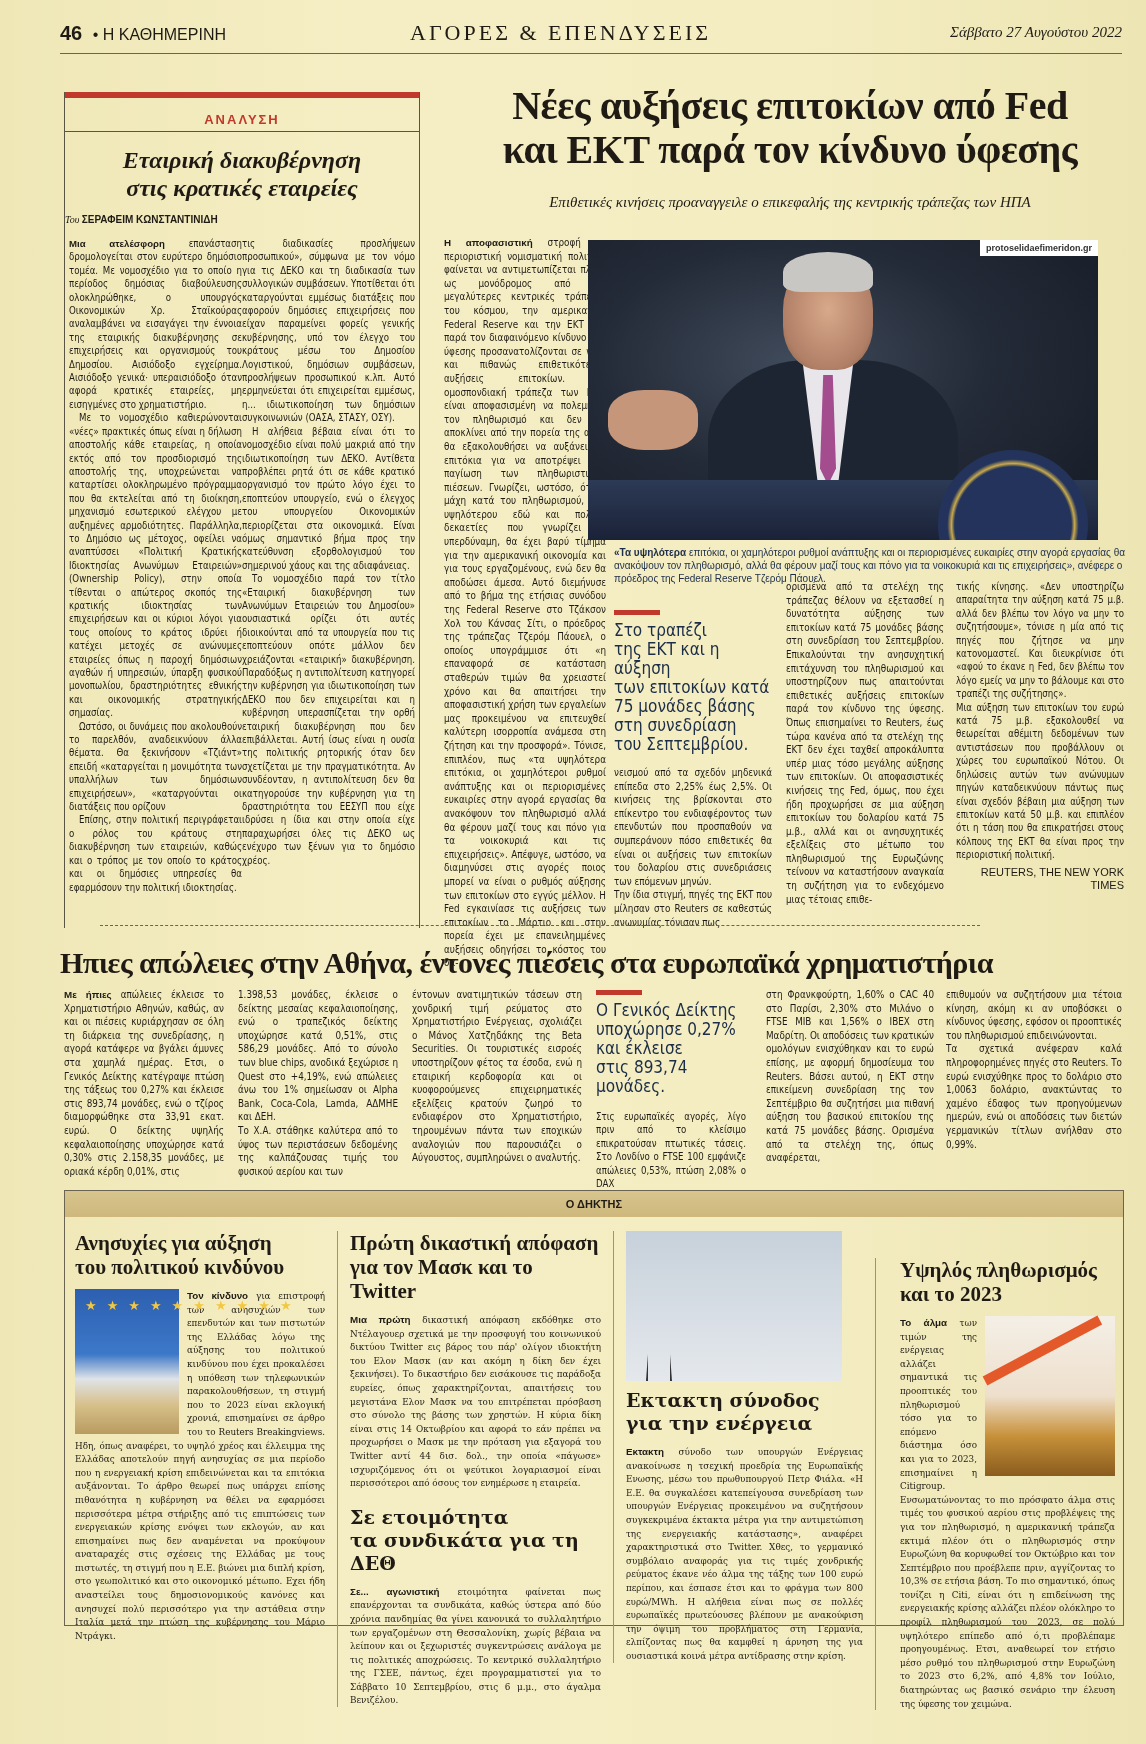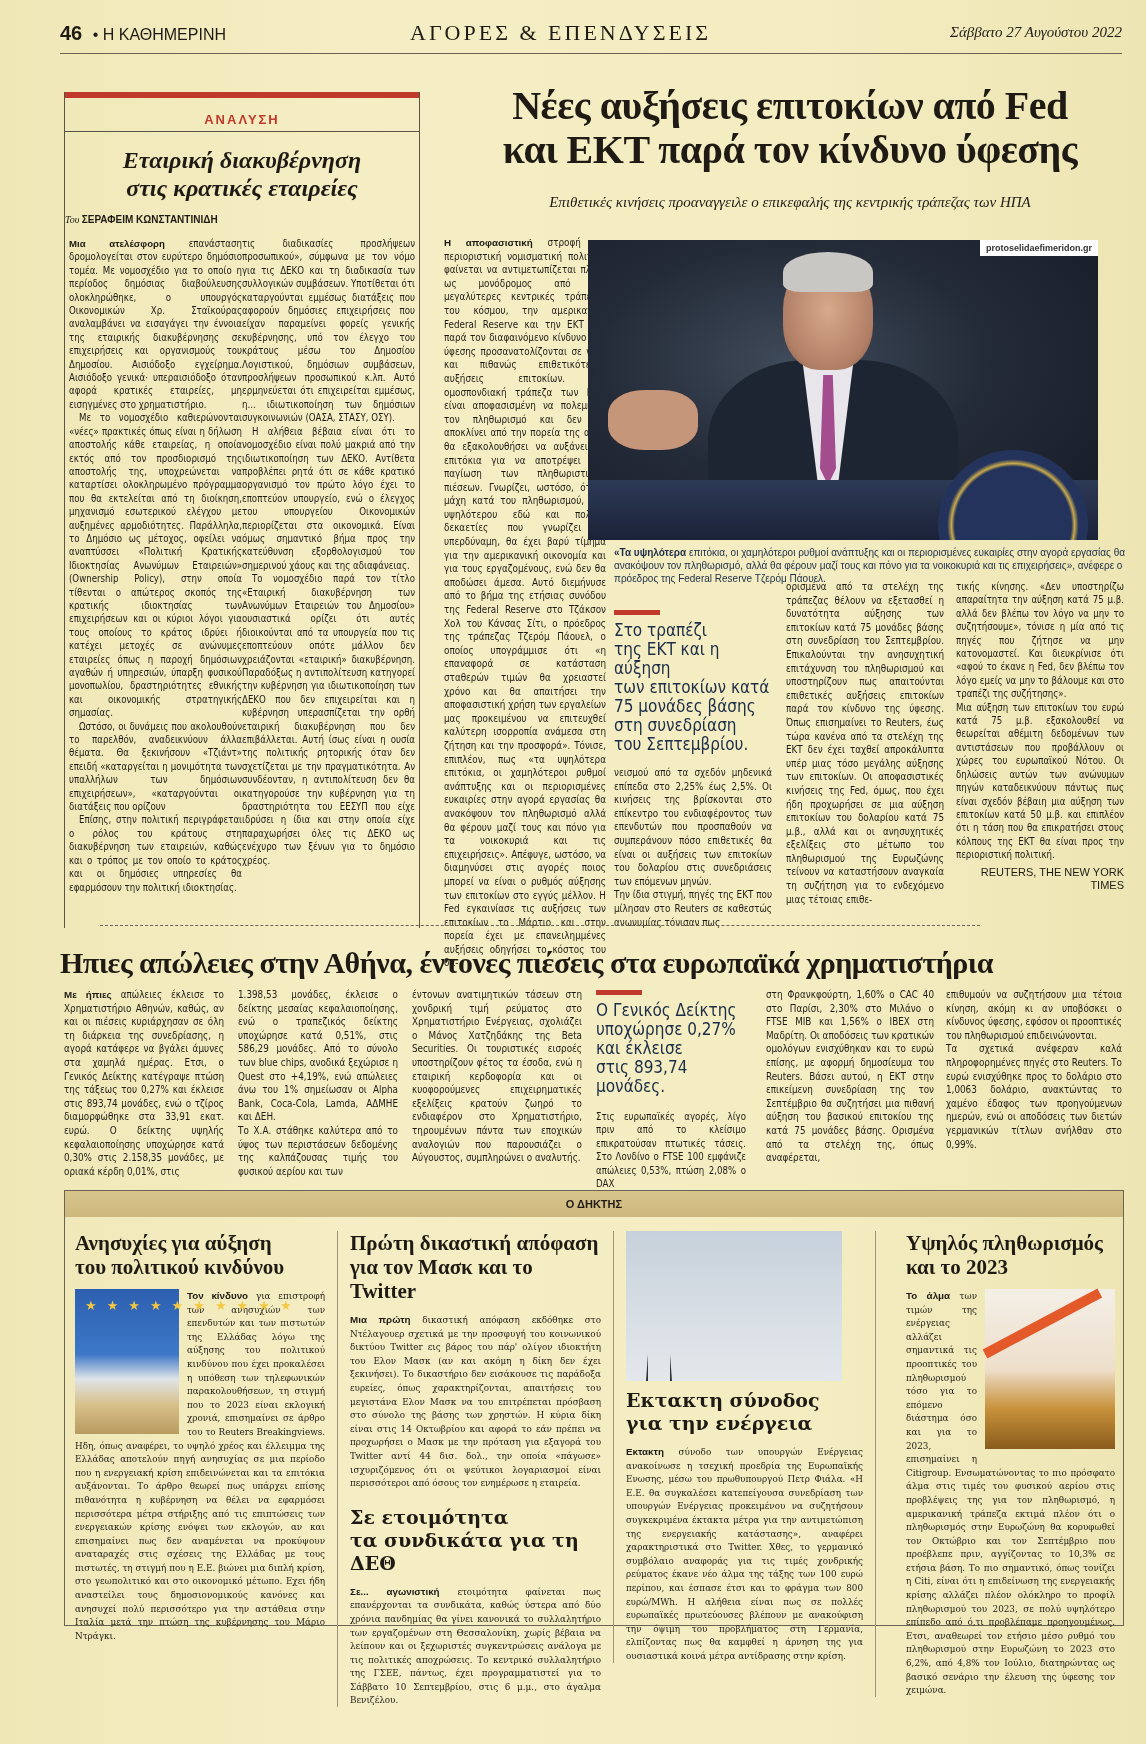--- a/index.html
+++ b/index.html
@@ -213,21 +213,21 @@
 
     <article class="ind-col" style="left:548px; width:250px; top:40px; padding-left:12px;">
       <div class="pylon-img" style="width:216px;"></div>
       <h3 class="ind-title-serif" style="margin-top:8px;" data-bind="indicator.items.2.title">Εκτακτη σύνοδος
 για την ενέργεια</h3>
       <div class="ind-text">
         <b class="lead" data-bind="indicator.items.2.lead">Εκτακτη</b><span data-bind="indicator.items.2.text"> σύνοδο των υπουργών Ενέργειας ανακοίνωσε η τσεχική προεδρία της Ευρωπαϊκής Ενωσης, μέσω του πρωθυπουργού Πετρ Φιάλα. «Η Ε.Ε. θα συγκαλέσει κατεπείγουσα συνεδρίαση των υπουργών Ενέργειας προκειμένου να συζητήσουν συγκεκριμένα έκτακτα μέτρα για την αντιμετώπιση της ενεργειακής κατάστασης», αναφέρει χαρακτηριστικά στο Twitter. Χθες, το γερμανικό συμβόλαιο αναφοράς για τις τιμές χονδρικής ρεύματος έκανε νέο άλμα της τάξης των 100 ευρώ περίπου, και έσπασε έτσι και το φράγμα των 800 ευρώ/MWh. Η αλήθεια είναι πως σε πολλές ευρωπαϊκές πρωτεύουσες βλέπουν με ανακούφιση την όψιμη του προβλήματος στη Γερμανία, ελπίζοντας πως θα καμφθεί η άρνηση της για ουσιαστικά κοινά μέτρα αντίδρασης στην κρίση.</span>
       </div>
     </article>
 
-    <article class="ind-col" style="left:810px; width:240px; padding-left:30px;">
+    <article class="ind-col" style="left:810px; width:240px; padding-left:24px;margin-top:27px;">
       <h3 class="ind-title" data-bind="indicator.items.3.title">Υψηλός πληθωρισμός
 και το 2023</h3>
       <div class="ind-text">
         <div class="coins-img">
           <div class="arrow"></div>
         </div>
         <b class="lead" data-bind="indicator.items.3.lead">Το άλμα</b><span data-bind="indicator.items.3.text"> των τιμών της ενέργειας αλλάζει σημαντικά τις προοπτικές του πληθωρισμού τόσο για το επόμενο διάστημα όσο και για το 2023, επισημαίνει η Citigroup. Ενσωματώνοντας το πιο πρόσφατο άλμα στις τιμές του φυσικού αερίου στις προβλέψεις της για τον πληθωρισμό, η αμερικανική τράπεζα εκτιμά πλέον ότι ο πληθωρισμός στην Ευρωζώνη θα κορυφωθεί τον Οκτώβριο και τον Σεπτέμβριο που προέβλεπε πριν, αγγίζοντας το 10,3% σε ετήσια βάση. Το πιο σημαντικό, όπως τονίζει η Citi, είναι ότι η επιδείνωση της ενεργειακής κρίσης αλλάζει πλέον ολόκληρο το προφίλ πληθωρισμού του 2023, σε πολύ υψηλότερο επίπεδο από ό,τι προβλέπαμε προηγουμένως. Ετσι, αναθεωρεί τον ετήσιο μέσο ρυθμό του πληθωρισμού στην Ευρωζώνη το 2023 στο 6,2%, από 4,8% τον Ιούλιο, διατηρώντας ως βασικό σενάριο την έλευση της ύφεσης τον χειμώνα.</span>
       </div>
     </article>
   </section>

